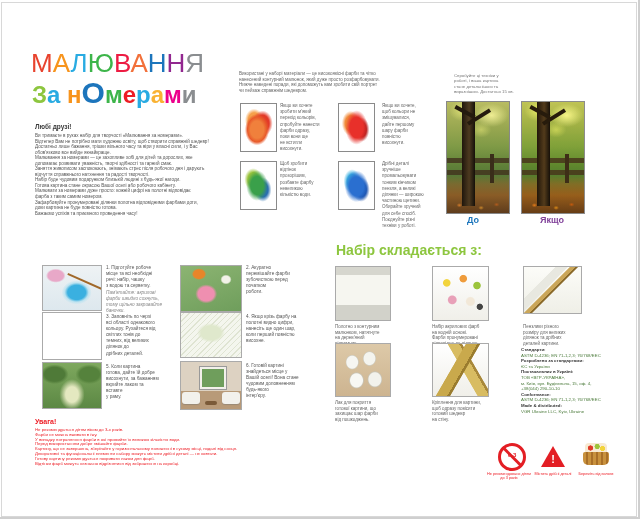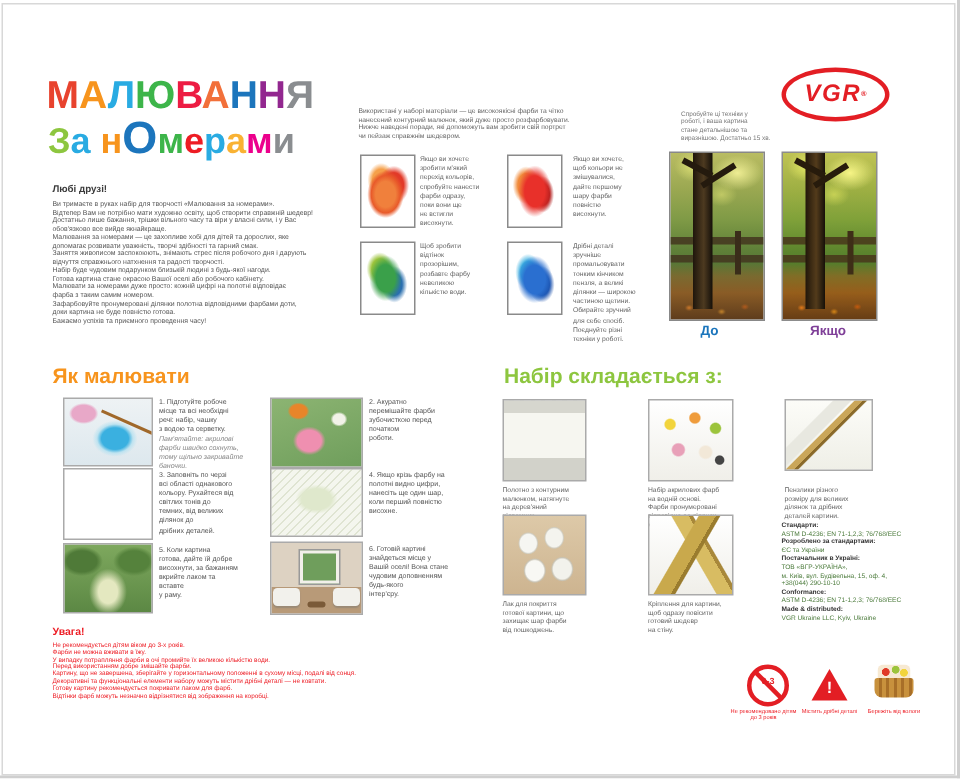--- a/index.html
+++ b/index.html
@@ -3,21 +3,21 @@
 <meta charset="utf-8">
 <style>
   html,body{margin:0;padding:0;background:#ffffff;}
   body{width:640px;height:519px;position:relative;overflow:hidden;font-family:"Liberation Sans",sans-serif;}
   .frame{position:absolute;left:1px;top:2px;width:634px;height:513px;border:1px solid #d8d8d8;background:#fff;}
   .edge-r{position:absolute;right:0;top:0;width:2px;height:519px;background:#cfcfcf;}
   .edge-b{position:absolute;left:0;bottom:0;width:640px;height:2px;background:#cfcfcf;}
   .abs{position:absolute;}
   .pre{white-space:pre-line;}
   
-  #title-l1{left:29px;top:46px;font-weight:bold;font-size:26px;letter-spacing:0px;line-height:28px;}
+  #title-l1{left:29px;top:46px;font-weight:normal;font-size:26px;letter-spacing:0px;line-height:28px;}
   #title-l2{left:30px;top:76px;font-weight:bold;font-size:24px;line-height:28px;}
   #title-l2 .bigO{font-size:30px;}
   
   #dear{left:33px;top:120px;font-size:6.5px;font-weight:bold;color:#3a3a3a;}
   #intro{left:33px;top:130px;width:202px;font-size:4.6px;line-height:5.55px;color:#555;}
   
   #tech-head{left:237px;top:48px;font-size:13.5px;font-weight:bold;color:#29abe2;}
   #tech-intro{left:237px;top:68px;width:198px;font-size:4.5px;line-height:5.6px;color:#666;}
   .tipbox{width:35px;height:47px;border:1px solid #8a8a8a;background:#fff;}
   .blob{position:absolute;inset:3px;}
@@ -162,24 +162,20 @@
 частиною щетини.
 Обирайте зручний
 для себе спосіб.
 Поєднуйте різні
 техніки у роботі.</div>
 
   <div class="abs pre" id="vgr-note">Спробуйте ці техніки у
 роботі, і ваша картина
 стане детальнішою та
 виразнішою. Достатньо 15 хв.</div>
-  <div class="abs" id="vgr-logo">
-      <span class="vgr-t">VGR</span>
-      <span class="vgr-r">®</span>
-    </div>
 
   <div class="abs photo-tree" id="photo-before" style="left:444px;top:98px;">
     <div class="fence f1"></div>
     <div class="fence f2"></div>
     <div class="post" style="left:70%;"></div>
     <div class="trunk"></div>
     <div class="branch"></div>
     <div class="branch branch2"></div>
     <div class="leaves"></div>
   </div>
@@ -188,21 +184,20 @@
     <div class="fence f2"></div>
     <div class="post" style="left:70%;"></div>
     <div class="trunk"></div>
     <div class="branch"></div>
     <div class="branch branch2"></div>
     <div class="leaves"></div>
   </div>
   <div class="abs ba-label" id="label-before" style="left:440px;top:212px;">До</div>
   <div class="abs ba-label" id="label-after" style="left:519px;top:212px;">Якщо</div>
 
-  <div class="abs" id="howto-head">Як малювати</div>
 
   <div class="abs ph ph-jar" style="left:40px;top:262px;width:58px;height:44px;">
       <div class="brush"></div>
     </div>
   <div class="abs pre step-t" style="left:104px;top:262px;width:64px;">1. Підготуйте робоче
 місце та всі необхідні
 речі: набір, чашку
 з водою та серветку.</div>
   <div class="abs pre step-t step-note" style="left:104px;top:287px;width:64px;">Пам'ятайте: акрилові
 фарби швидко сохнуть,

